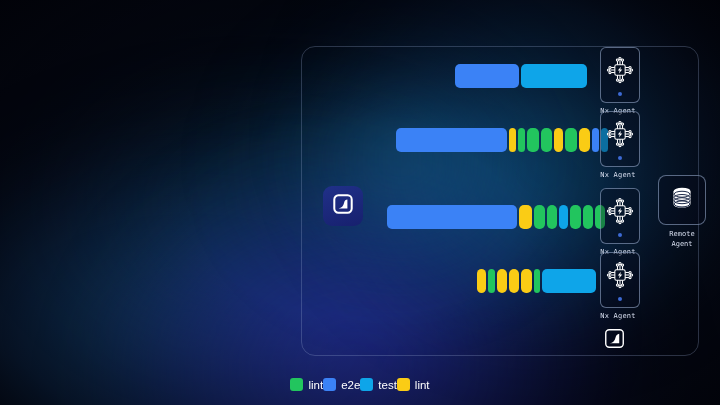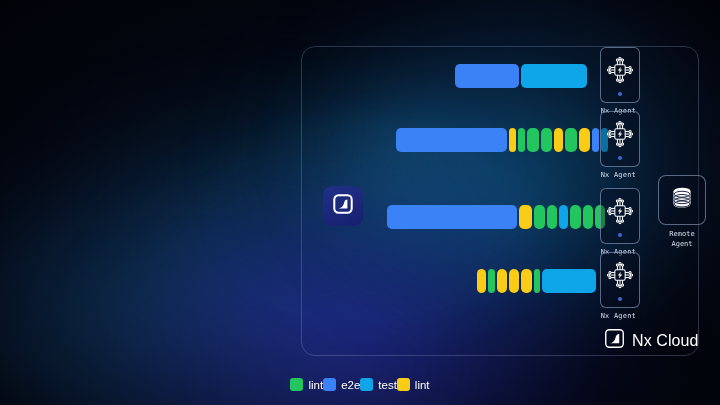--- a/index.html
+++ b/index.html
@@ -82,21 +82,21 @@
   .row { position: absolute; height: 24px; display: flex; align-items: center; }
   .seg {
     height: 24px;
     border-radius: 5px;
     margin-right: 2px;
     display: block;
   }
   .seg:last-child { margin-right: 0; }
 
   
-  .agent { position: absolute; width: 36px; text-align: right; }
+  .agent { position: absolute; width: 36px; text-align: center; }
   .agent-box {
     width: 40px; height: 56px;
     border: 1px solid rgba(160,180,215,0.55);
     border-radius: 6px;
     box-sizing: border-box;
     display: flex; flex-direction: column;
     align-items: center; justify-content: center;
     gap: 3px;
     background: rgba(6,10,26,0.35);
   }
@@ -374,21 +374,20 @@
     </div>
   </div>
 
   <div id="nxcloud">
     <span>
       <svg width="21" height="21" viewBox="0 0 24 24">
         <rect x="2" y="2" width="20" height="20" rx="4" fill="none" stroke="#ffffff" stroke-width="1.6"></rect>
         <path d="M6.6 17.4 C 10.2 17.0, 12.4 14.6, 13.2 10.8 C 13.7 8.4, 15.2 7.0, 17.4 6.6 L 17.4 17.4 Z" fill="#ffffff"></path>
       </svg>
     </span>
-    <span class="txt">Nx Cloud</span>
   </div>
 
   <div id="legend">
       <div class="leg">
         <span class="leg-sw" style="background: rgb(34, 197, 94);"></span>
         <span class="leg-tx">lint</span>
       </div>
       <div class="leg">
         <span class="leg-sw" style="background: rgb(59, 130, 246);"></span>
         <span class="leg-tx">e2e</span>

